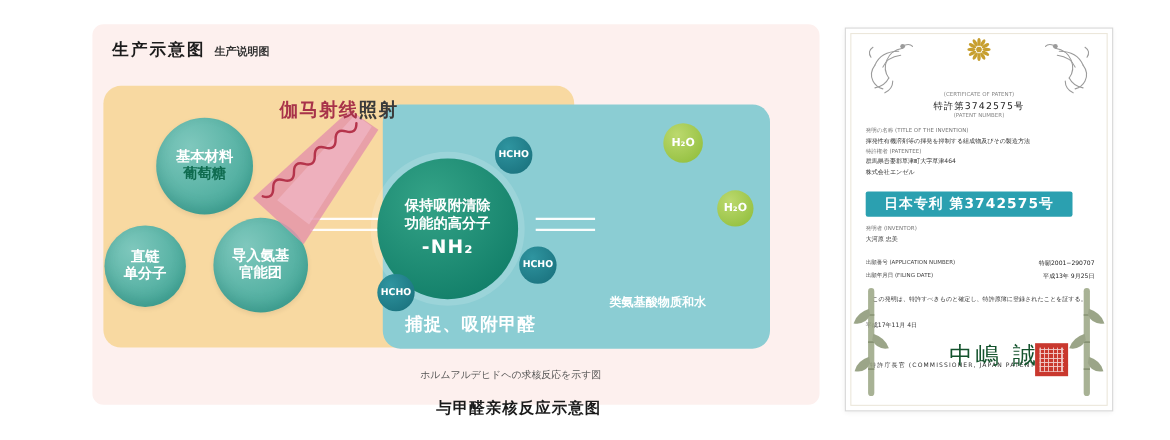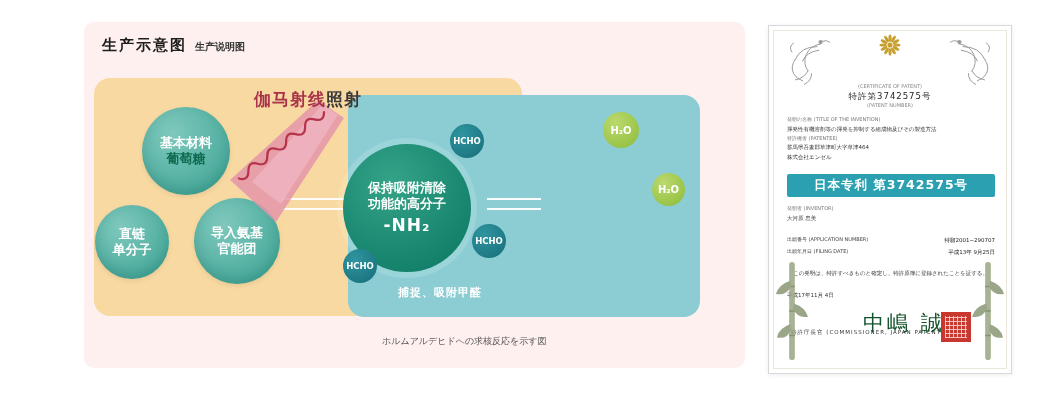--- a/index.html
+++ b/index.html
@@ -51,22 +51,22 @@
   .connector { position:absolute; height:12px;
     border-top:2px solid rgba(255,255,255,.95); border-bottom:2px solid rgba(255,255,255,.95); }
   .conn1 { left:198px; top:176px; width:74px; }
   .conn2 { left:403px; top:176px; width:54px; }
 
   .beam-svg { position:absolute; left:0; top:0; width:661px; height:346px; pointer-events:none; }
   .gamma-label { position:absolute; left:170px; top:66px; font-size:17px; font-weight:bold; letter-spacing:1px; }
   .gamma-em { color:#a8334a; }
   .gamma-rest { color:#3a3a3a; }
 
-  .cap-capture { position:absolute; left:276px; top:263px; width:160px; text-align:center;
-    color:#fff; font-weight:bold; font-size:11px; letter-spacing:1px; }
+  .cap-capture { position:absolute; left:264px; top:263px; width:160px; text-align:center;
+    color:#fff; font-weight:bold; font-size:16px; letter-spacing:1px; }
   .cap-convert { position:absolute; left:434px; top:245px; width:160px; text-align:center;
     color:#fff; font-weight:bold; font-size:11px; line-height:1.4; }
 
   .panel-footer { position:absolute; left:298px; top:313px; display:flex; align-items:flex-end; gap:14px;flex-direction:column; }
   .footer-jp { font-size:9px; color:#555; }
   .footer-cn { font-size:14px; font-weight:bold; color:#1a1a1a; letter-spacing:1px; }
 
   
   .cert { position:absolute; left:768px; top:25px; width:244px; height:349px; background:#fff;
     border:1px solid #d8d8d8; box-shadow:0 1px 5px rgba(0,0,0,.07); }
@@ -79,21 +79,21 @@
     font-size:12px; font-weight:bold; letter-spacing:6px; color:#222; }
   .cert-title-en { position:absolute; left:0; right:0; top:57px; text-align:center;
     font-size:5px; color:#888; }
   .cert-no { position:absolute; left:0; right:0; top:65px; text-align:center;
     font-size:8.5px; color:#222; letter-spacing:1px; }
   .cert-no-en { position:absolute; left:0; right:0; top:76px; text-align:center;
     font-size:5px; color:#888; }
   .cert-fields { position:absolute; left:18px; top:89px; width:208px; }
   .f-label { font-size:5px; color:#777; line-height:1.9; }
   .f-value { font-size:5.5px; color:#333; line-height:1.7; }
-  .cert-banner { position:absolute; left:18px; top:148px; width:208px; height:23px;
+  .cert-banner { position:absolute; left:18px; top:148px; width:188px; height:23px;
     background:#2ba0b0; color:#fff; font-size:12.5px; font-weight:bold; letter-spacing:1px;
     display:flex; align-items:center; justify-content:center; border-radius:2px; }
   .cert-inventor { position:absolute; left:18px; top:178px; width:208px; }
   .cert-rows { position:absolute; left:18px; top:208px; width:208px; }
   .cert-row { display:flex; justify-content:space-between; font-size:5px; color:#444; line-height:2.2; }
   .cert-row .rv { color:#222; font-size:5.5px; }
   .cert-statement { position:absolute; left:24px; top:243px; width:196px;
     font-size:5.5px; color:#333; line-height:1.7; }
   .cert-date { position:absolute; left:18px; top:266px; font-size:5.5px; color:#333; }
   .cert-office { position:absolute; left:22px; top:303px; font-size:5.5px; color:#333; letter-spacing:1px; }
@@ -164,24 +164,26 @@
       <polygon points="234,78 260,96 192,200 146,158" fill="rgba(228,148,170,0.82)"></polygon>
       <polygon points="239,82 254,93 197,182 168,160" fill="rgba(243,190,206,0.55)"></polygon>
       <path d="M240 90 q6 -8 12 0 t12 0 t12 0 t12 0 t12 0 t12 0 t12 0 t12 0 t12 0" transform="rotate(142 240 90)" stroke="#b5344b" stroke-width="2.2" fill="none" stroke-linecap="round"></path>
     </svg>
     <div class="gamma-label">
       <span class="gamma-em">伽马射线</span><span class="gamma-rest">照射</span>
     </div>
 
     <div class="cap-capture">捕捉、吸附甲醛</div>
     <div class="cap-convert">
+      <div>类氨基酸物质和水</div>
     </div>
 
     <footer class="panel-footer">
       <span class="footer-jp">ホルムアルデヒドへの求核反応を示す図</span>
+      <span class="footer-cn">与甲醛亲核反应示意图</span>
     </footer>
   </section>
 
   <section class="cert">
 
     <svg class="phoenix ph-left" viewBox="0 0 60 60">
       <g fill="none" stroke="#9b9b9b" stroke-width="1.1" stroke-linecap="round">
         <circle cx="44" cy="9" r="2.4" fill="#9b9b9b" stroke="none"></circle>
         <path d="M46 8 q5 -2 8 1"></path>
         <path d="M44 11 q-12 2 -16 12 q-4 10 2 18"></path>

